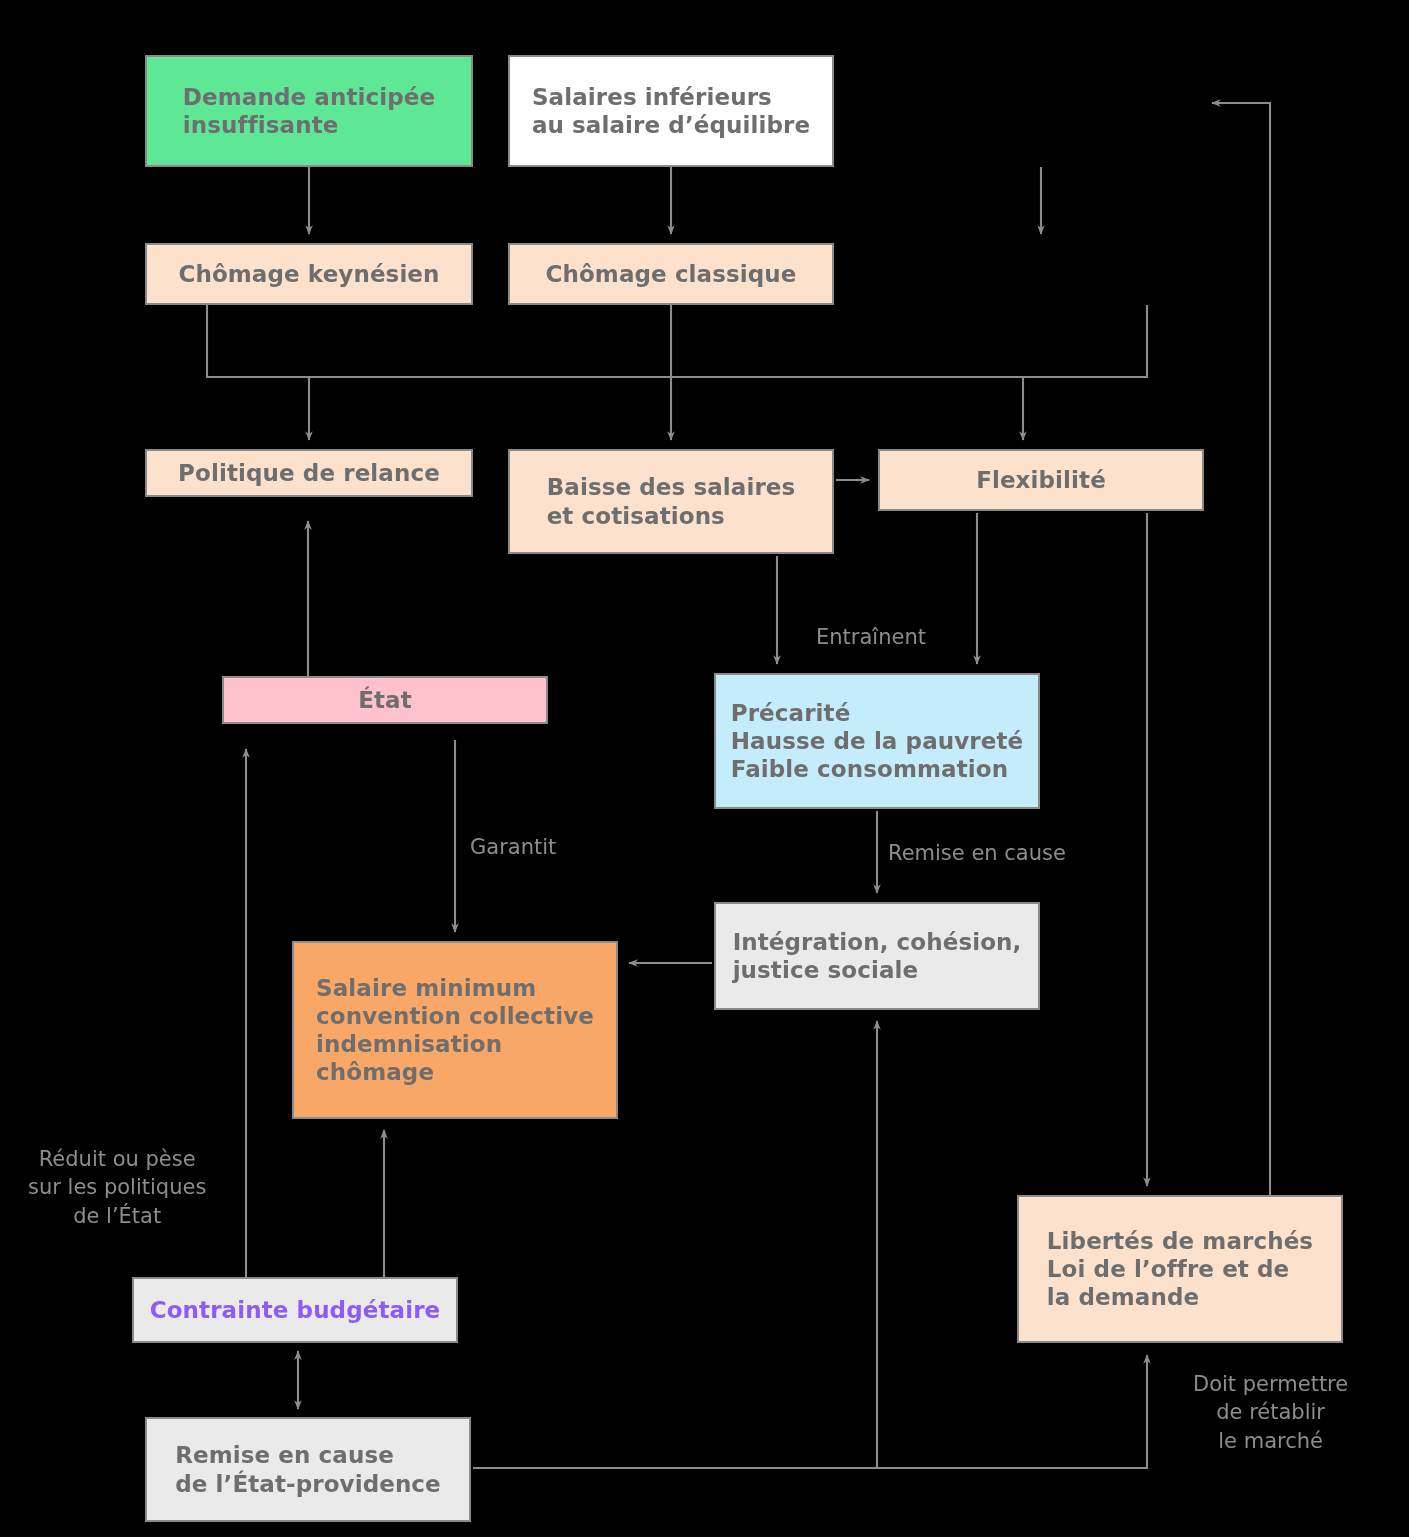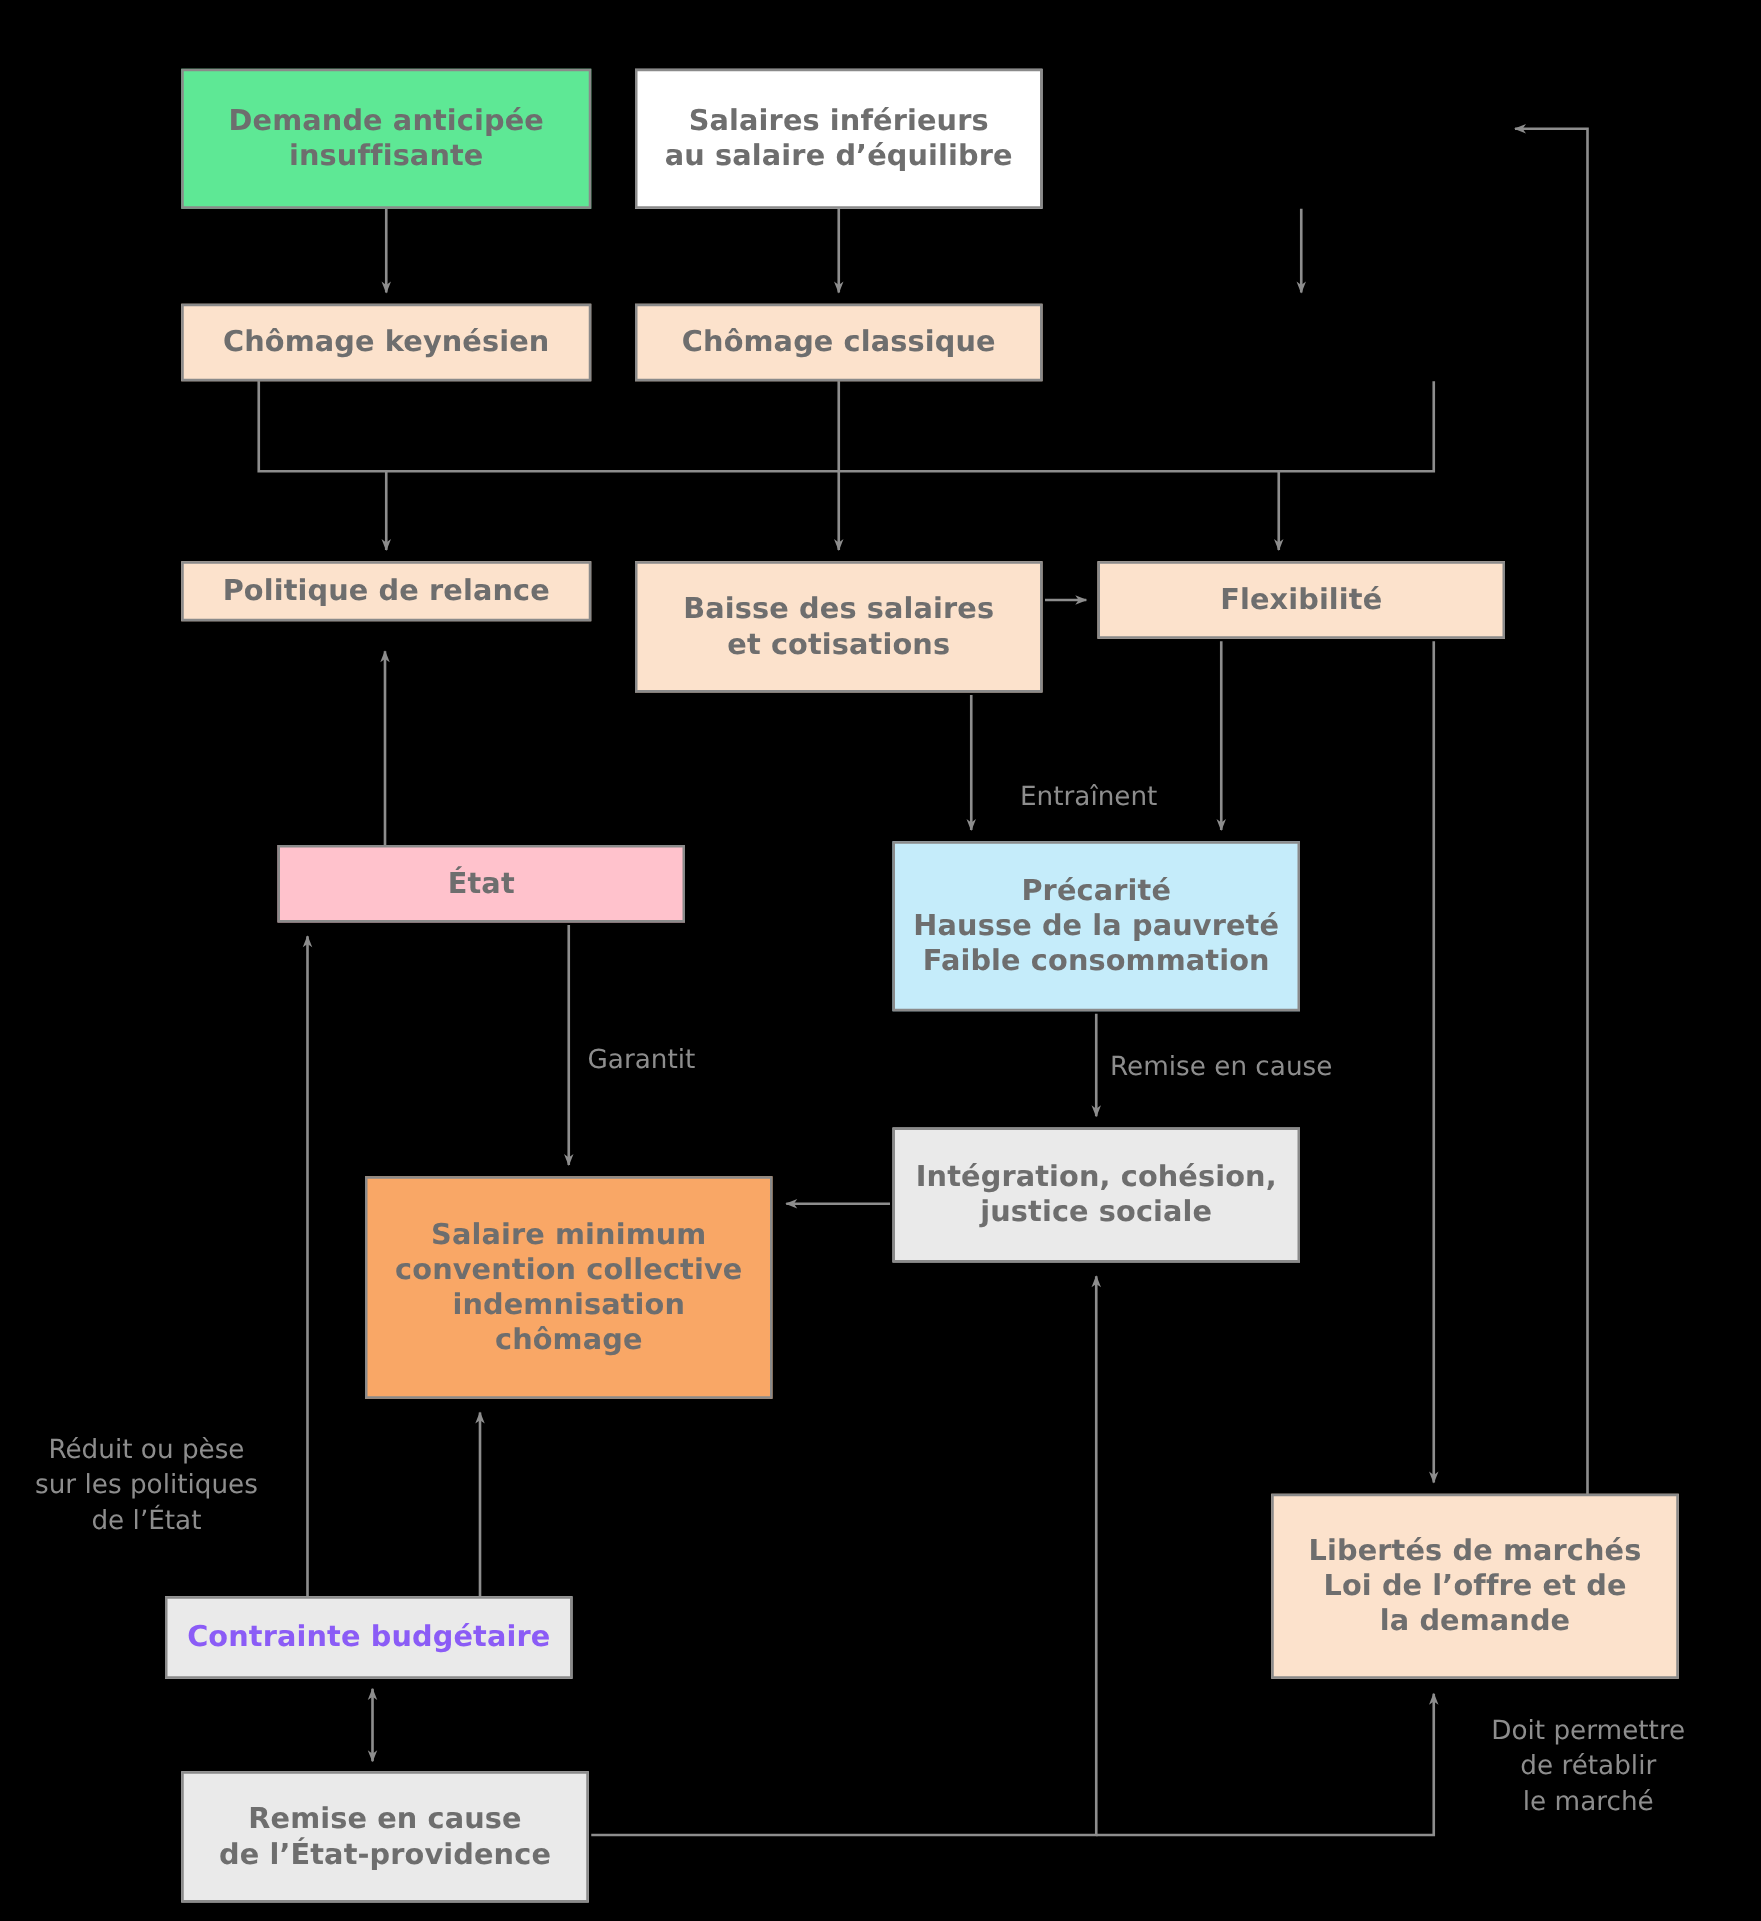--- a/index.html
+++ b/index.html
@@ -9,21 +9,21 @@
     background:#000;
     overflow:hidden;
     font-family:"DejaVu Sans","Liberation Sans",sans-serif;
   }
   #wires{position:absolute;left:0;top:0;width:1409px;height:1537px;}
   .node{
     position:absolute;
     box-sizing:border-box;
     border:2px solid #8a8a8a;
     display:flex;align-items:center;justify-content:center;
-    text-align:center;
+    text-align:left;
     color:#6e6e6e;
     font-weight:bold;
     line-height:1.22;
     letter-spacing:.1px;
   }
   .node .txt{display:block;padding:0 8px;white-space:pre-line;}
   .edge-label{
     position:absolute;
     color:#8d8d8d;
     font-family:"DejaVu Sans","Liberation Sans",sans-serif;
@@ -109,21 +109,21 @@
       <span class="txt">Politique de relance</span>
     </div>
   <div class="node" id="n-baisse" style="left: 508px; top: 449px; width: 326px; height: 105px; background: rgb(252, 226, 204); font-size: 23px; color: rgb(110, 110, 110); border-color: rgb(138, 138, 138);">
       <span class="txt">Baisse des salaires
 et cotisations</span>
     </div>
   <div class="node" id="n-flexibilite" style="left: 878px; top: 449px; width: 326px; height: 62px; background: rgb(252, 226, 204); font-size: 23px; color: rgb(110, 110, 110); border-color: rgb(138, 138, 138);">
       <span class="txt">Flexibilité</span>
     </div>
 
-  <div class="node" id="n-etat" style="left: 222px; top: 676px; width: 326px; height: 62px; background: rgb(255, 194, 204); font-size: 23px; color: rgb(110, 110, 110); border-color: rgb(138, 138, 138);">
+  <div class="node" id="n-etat" style="left: 222px; top: 676px; width: 326px; height: 48px; background: rgb(255, 194, 204); font-size: 23px; color: rgb(110, 110, 110); border-color: rgb(138, 138, 138);">
       <span class="txt">État</span>
     </div>
   <div class="node" id="n-precarite" style="left: 714px; top: 673px; width: 326px; height: 136px; background: rgb(197, 236, 250); font-size: 23px; color: rgb(110, 110, 110); border-color: rgb(138, 138, 138);">
       <span class="txt">Précarité
 Hausse de la pauvreté
 Faible consommation</span>
     </div>
 
   <div class="node" id="n-salaire_min" style="left: 292px; top: 941px; width: 326px; height: 178px; background: rgb(249, 167, 102); font-size: 23px; color: rgb(110, 110, 110); border-color: rgb(138, 138, 138);">
       <span class="txt">Salaire minimum

